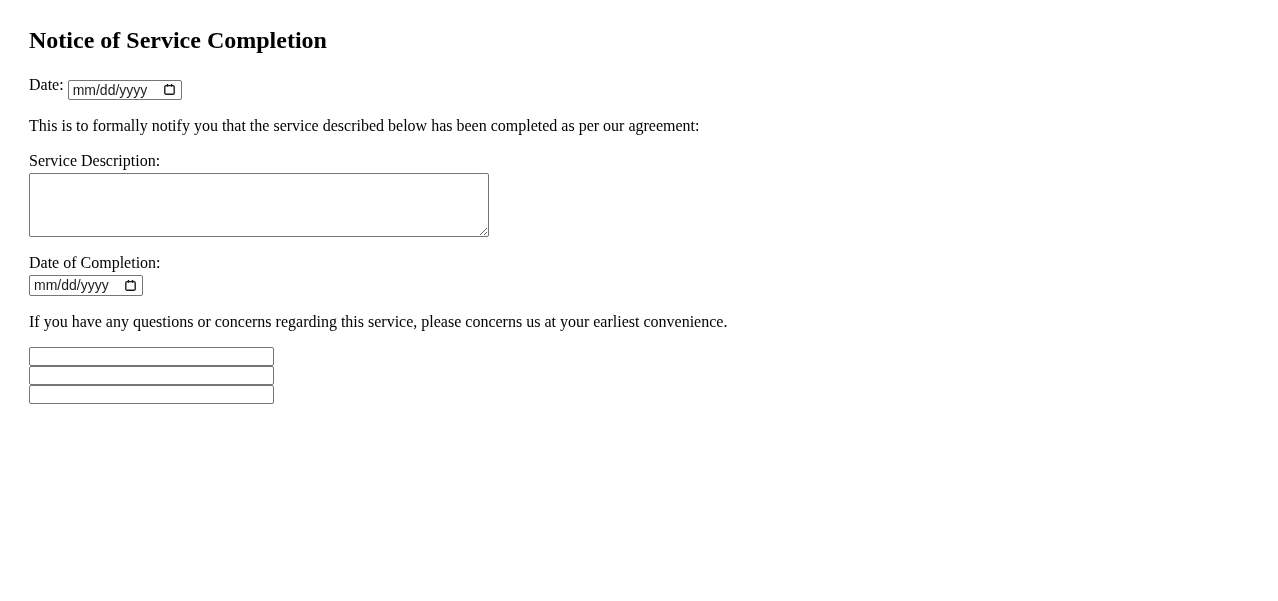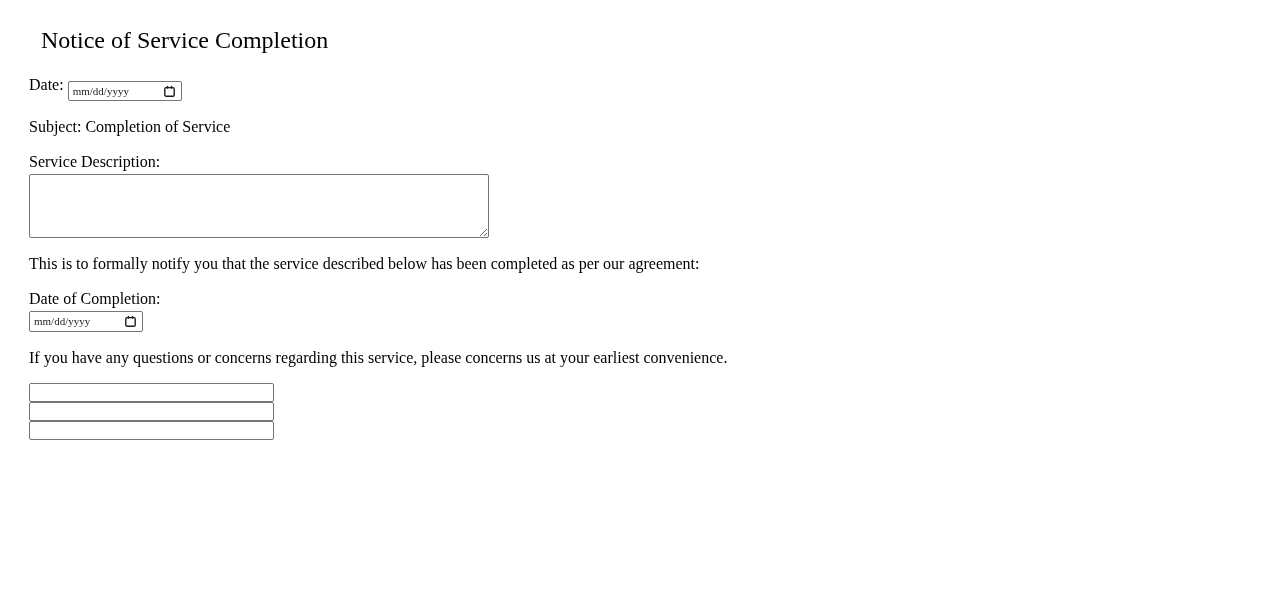--- a/index.html
+++ b/index.html
@@ -13,23 +13,23 @@
     font-family: "Liberation Serif", "DejaVu Serif", serif;
     font-size: 16px;
     color: #000000;
     overflow: hidden;
   }
   .page {
     padding: 27px 29px 0 29px;
   }
   h2.doc-title {
     font-size: 24px;
-    font-weight: normal;
+    font-weight: bold;
     line-height: 1.15;
-    margin: 0 0 20px 12px;
+    margin: 0 0 20px 0;
   }
   p.row {
     margin: 4px 0 16px 0;
     line-height: 1.19;
   }
   
   input[type="text"] {
     font-family: "Liberation Sans", "DejaVu Sans", sans-serif;
     font-size: 13px;
     color: #000000;
@@ -76,22 +76,22 @@
     vertical-align: -5px;
     cursor: default;
   }
   .date-control.block {
     display: flex;
     margin-top: 3px;
     vertical-align: baseline;
     height: 21px;
   }
   .date-text {
-    font-family: Liberation Serif, serif;
-    font-size: 11px;
+    font-family: Liberation Sans, sans-serif;
+    font-size: 14px;
     color: #1c1c1c;
     white-space: pre;
     letter-spacing: 0;
   }
   .cal-icon {
     display: inline-flex;
     align-items: center;
   }
   .cal-icon svg {
     display: block;
@@ -129,29 +129,28 @@
         <svg width="13" height="13" viewBox="0 0 16 16">
           <rect x="2.2" y="3.2" width="11.6" height="10.6" rx="1.6" fill="none" stroke="#1c1c1c" stroke-width="1.7"></rect>
           <rect x="4.6" y="1.2" width="1.8" height="3.4" fill="#1c1c1c"></rect>
           <rect x="9.6" y="1.2" width="1.8" height="3.4" fill="#1c1c1c"></rect>
         </svg>
       </span>
     </span>
   </p>
 
 
-  <p class="row">Subject: Completion of Service</p>
 
+
+  <p class="row">This is to formally notify you that the service described below has been completed as per our agreement:</p>
 
   <p class="row">
     <span>Service Description:</span>
     <textarea class="svc-textarea" style=""></textarea>
   </p>
-
-  <p class="row">This is to formally notify you that the service described below has been completed as per our agreement:</p>
 
   <p class="row">
     <span>Date of Completion:</span>
     <span class="date-control block">
       <span class="date-text">mm/dd/yyyy</span>
       <span class="cal-icon">
         <svg width="13" height="13" viewBox="0 0 16 16">
           <rect x="2.2" y="3.2" width="11.6" height="10.6" rx="1.6" fill="none" stroke="#1c1c1c" stroke-width="1.7"></rect>
           <rect x="4.6" y="1.2" width="1.8" height="3.4" fill="#1c1c1c"></rect>
           <rect x="9.6" y="1.2" width="1.8" height="3.4" fill="#1c1c1c"></rect>

